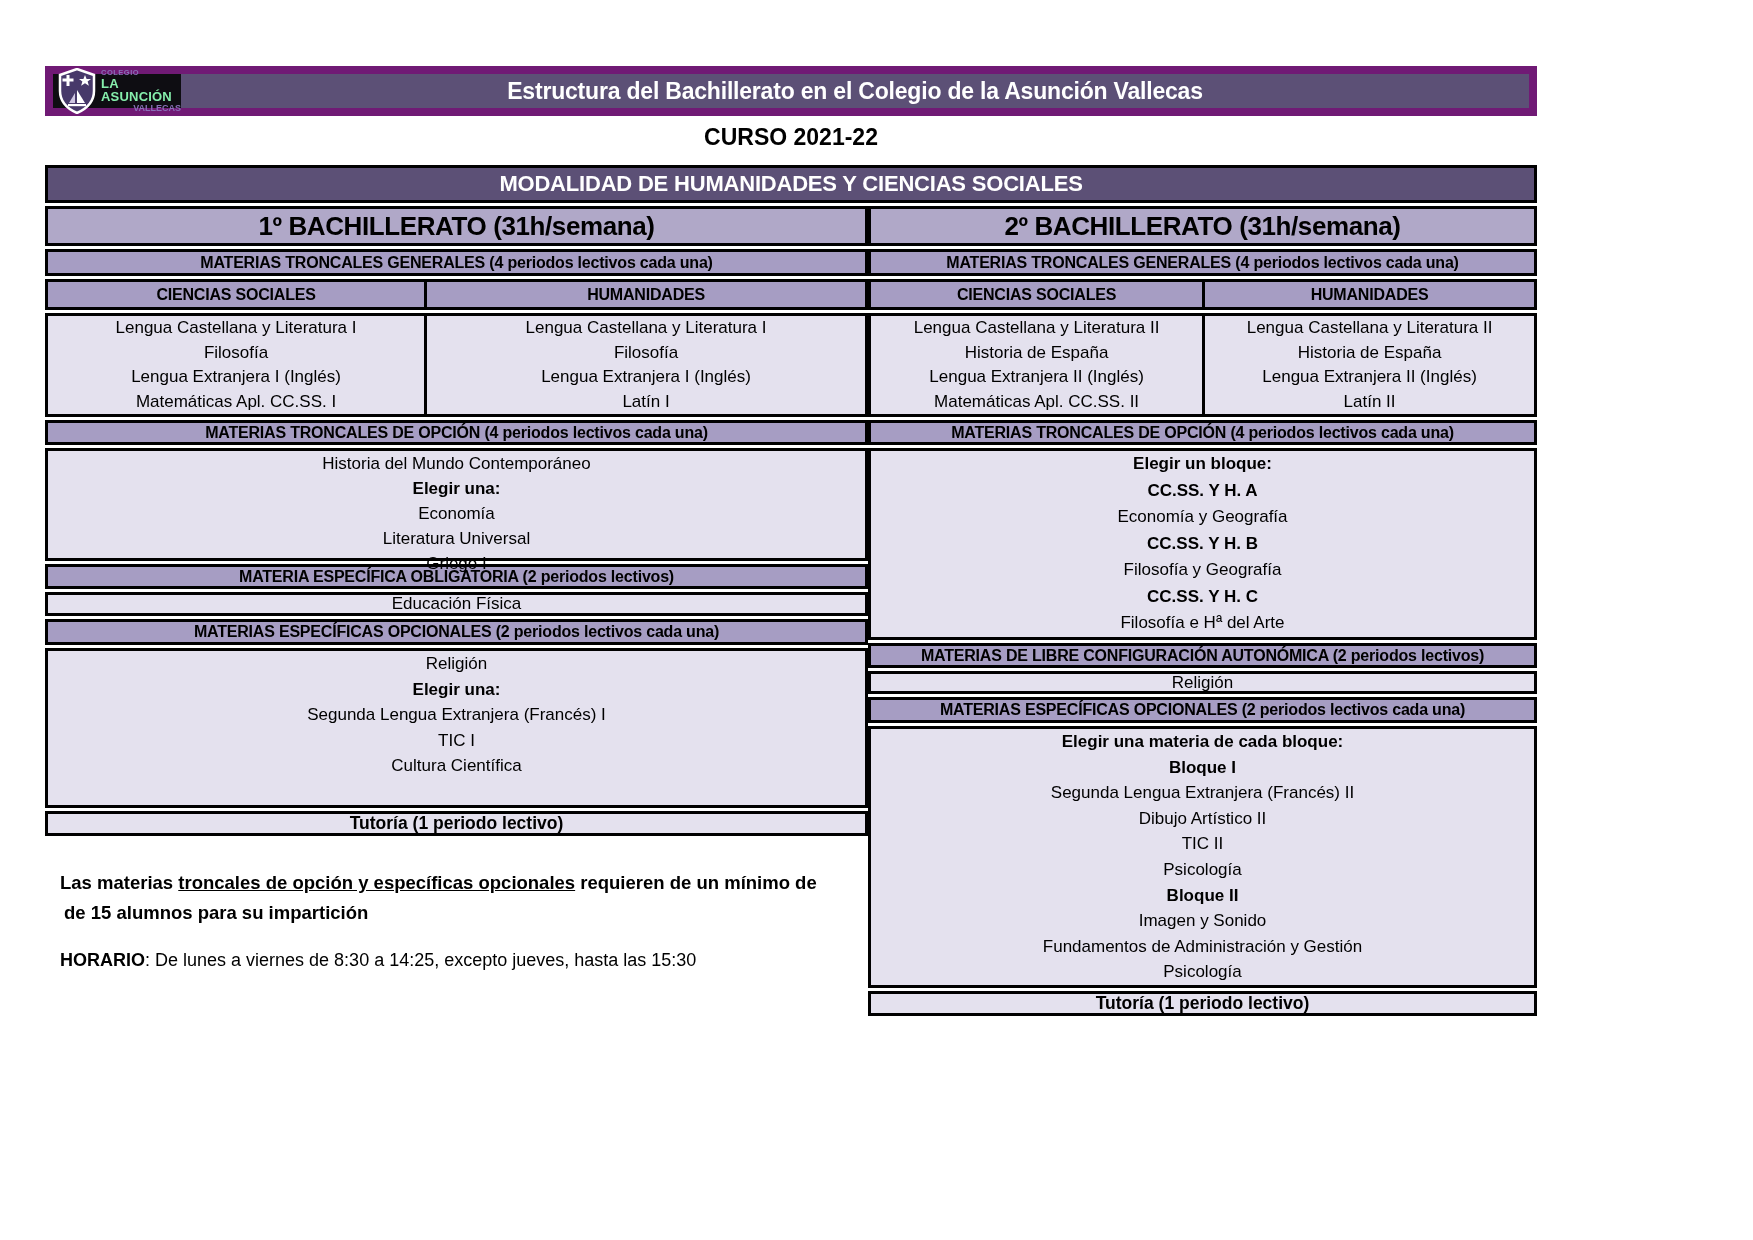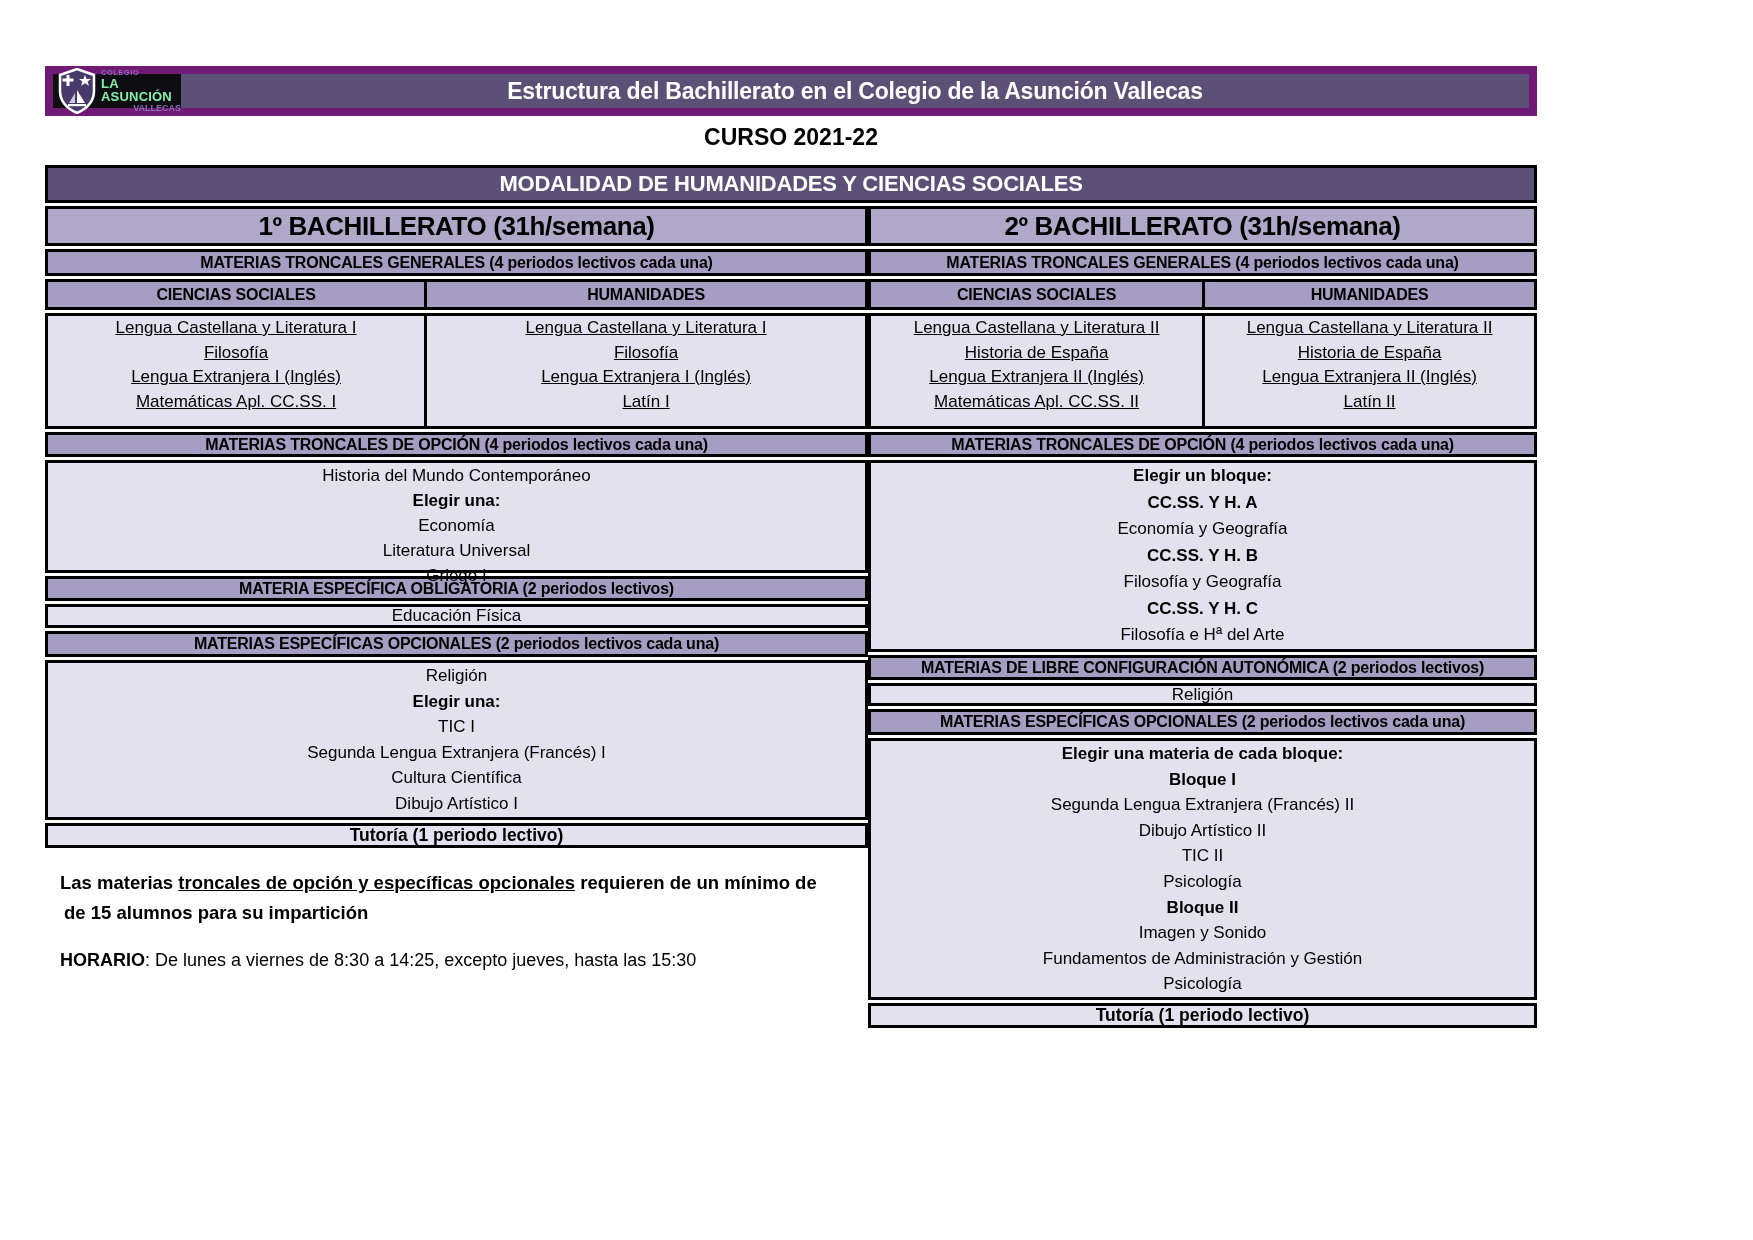--- a/index.html
+++ b/index.html
@@ -42,21 +42,21 @@
   .shdr{height:27px;display:flex;align-items:center;justify-content:center;
         font-size:16px;font-weight:bold;letter-spacing:-.2px;}
   .shdr.h25{height:25px;}
   .shdr.h26{height:26px;}
   .split{display:flex;padding:0;}
   .split .cl{border-right:3px solid #000;box-sizing:border-box;}
   .colL .cl{width:46.4%;} .colL .cr{width:53.6%;}
   .colR .cl{width:50.4%;} .colR .cr{width:49.6%;}
   .subhdr{height:25px;display:flex;align-items:center;justify-content:center;
           font-size:16px;font-weight:bold;letter-spacing:-.2px;}
-  .subjects{height:116px;text-decoration:underline;}
+  .subjects{height:104px;}
   .subjects .tl{line-height:24.5px;font-size:17px;}
   .list .tl{font-size:17px;}
   .opciones{height:113px;} .opciones .tl{line-height:25px;}
   .bloques{height:192px;}  .bloques .tl{line-height:26.5px;}
   .opt6{height:160px;}     .opt6 .tl{line-height:25.6px;}
   .opt10{height:262px;}    .opt10 .tl{line-height:25.6px;}
   .row1{height:24px;display:flex;align-items:center;justify-content:center;font-size:17px;}
   .row1.h23{height:23px;}
   .tutoria{height:25px;display:flex;align-items:center;justify-content:center;
            font-size:17.5px;font-weight:bold;}
@@ -132,24 +132,23 @@
           <div class="tl">Economía</div>
           <div class="tl">Literatura Universal</div>
           <div class="tl">Griego I</div>
         </div>
         <div class="sec mid shdr h25">MATERIA ESPECÍFICA OBLIGATORIA (2 periodos lectivos)</div>
         <div class="sec cell row1">Educación Física</div>
         <div class="sec mid shdr h26">MATERIAS ESPECÍFICAS OPCIONALES (2 periodos lectivos cada una)</div>
         <div class="sec cell list opt6">
           <div class="tl">Religión</div>
           <div class="tl b">Elegir una:</div>
+          <div class="tl">Segunda Lengua Extranjera (Francés) I</div>
           <div class="tl">TIC I</div>
-          <div class="tl">Segunda Lengua Extranjera (Francés) I</div>
           <div class="tl">Cultura Científica</div>
-          <div class="tl">Dibujo Artístico I</div>
         </div>
         <div class="sec cell tutoria">Tutoría (1 periodo lectivo)</div>
       </div>
 
       <div class="colR">
         <div class="sec midlight bach">2º BACHILLERATO (31h/semana)</div>
         <div class="sec mid shdr">MATERIAS TRONCALES GENERALES (4 periodos lectivos cada una)</div>
         <div class="sec mid split">
           <div class="cl subhdr">CIENCIAS SOCIALES</div>
           <div class="cr subhdr">HUMANIDADES</div>

